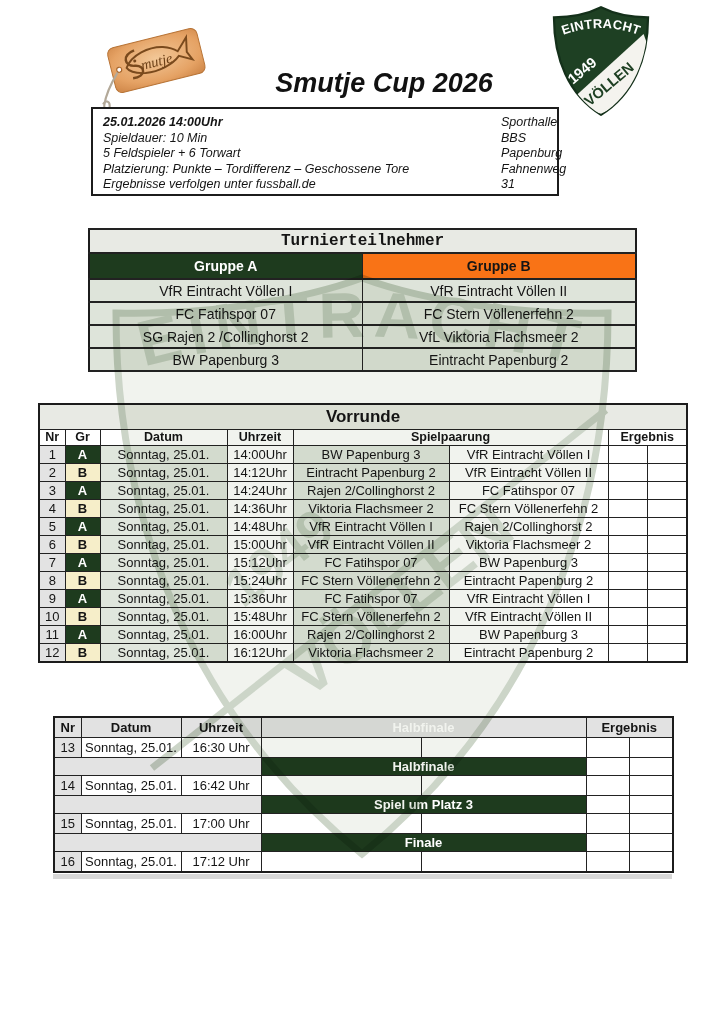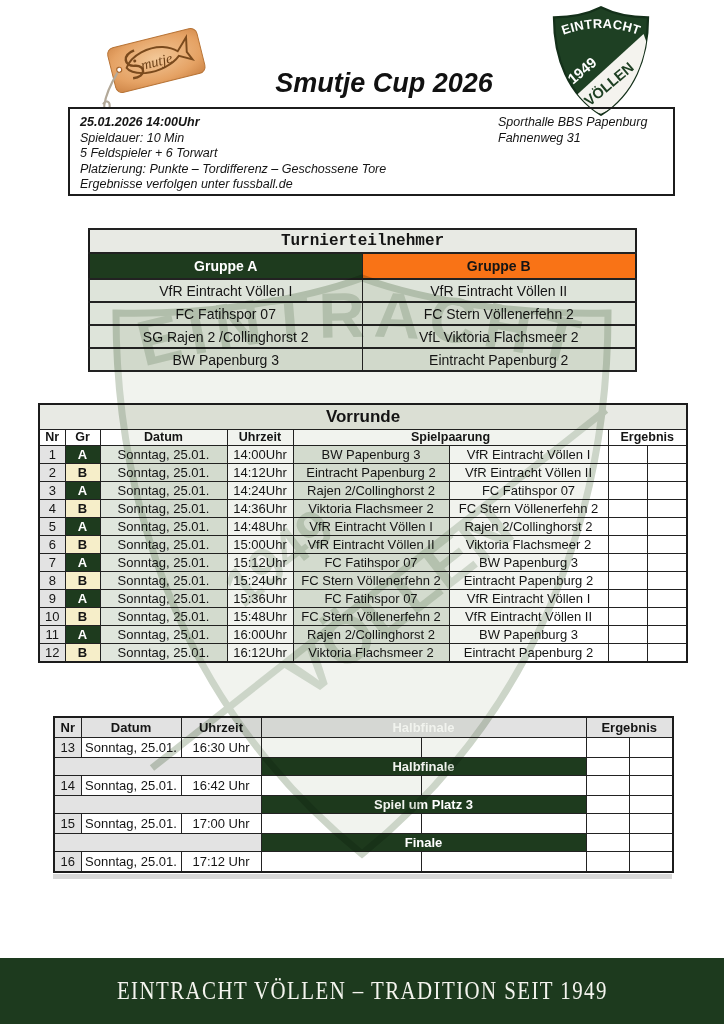--- a/index.html
+++ b/index.html
@@ -10,26 +10,26 @@
   }
   
   .doc-title {
     position:absolute; top:68px; left:0; width:724px; padding-left:44px;
     text-align:center; font-size:27px; font-weight:bold; font-style:italic; color:#111;
   }
   .smutje-logo { position:absolute; left:84px; top:10px; }
   .club-crest  { position:absolute; left:541px; top:5px; }
   
   .info-box {
-    position:absolute; left:68px; top:107px; width:607px; height:89px;
+    position:absolute; left:91px; top:107px; width:468px; height:89px;
     border:2px solid #1c1c1c; font-style:italic; font-size:12.5px; line-height:15.6px;
     padding:6px 10px;
   }
   .info-left { position:absolute; left:10px; top:6px; }
-  .info-right { position:absolute; left:408px; top:6px;margin-left:20px; }
+  .info-right { position:absolute; left:408px; top:6px; }
   .info-bold { font-weight:bold; }
   
   table { border-collapse:collapse; table-layout:fixed; }
   td { border:1px solid #222; text-align:center; vertical-align:middle;
        white-space:nowrap; overflow:hidden; padding:0 2px; }
   
   .tn-table { position:absolute; left:88px; top:228px; width:547px; border:2px solid #1c1c1c; }
   .tn-table td { border-width:2px 1px; }
   .tn-title td { height:24px; background:#e8eae4; font-weight:bold; font-size:16px;font-family:Liberation Mono, monospace; }
   .tn-head td  { height:26px; font-weight:bold; font-size:14px; }
@@ -374,23 +374,20 @@
       <td>17:12 Uhr</td>
       <td></td>
       <td></td>
       <td></td>
       <td></td>
     </tr>
   </tbody>
     </table>
   <div class="fn-strip"></div>
 
-  <div class="footer">
-    <span>EINTRACHT VÖLLEN – TRADITION SEIT 1949</span>
-  </div>
 
   <svg class="watermark" width="724" height="1024" viewBox="0 0 724 1024">
     <defs>
       <path id="wmArc" d="M126 372 Q362 302 598 372" fill="none"></path>
     </defs>
     <path d="M362 278 C430 303 526 315 608 313 C608 520 532 716 362 854 C192 716 116 520 116 313 C198 315 294 303 362 278 Z" fill="#f1f3ee" stroke="#ccd5c8" stroke-width="7"></path>
     <path d="M152 768 L606 410" stroke="#ccd5c8" stroke-width="7" fill="none"></path>
     <text font-size="64" font-weight="bold" fill="#cdd6c9" letter-spacing="8" font-family="Liberation Sans, sans-serif">
       <textPath href="#wmArc" startOffset="50%" text-anchor="middle">EINTRACHT</textPath>
     </text>

